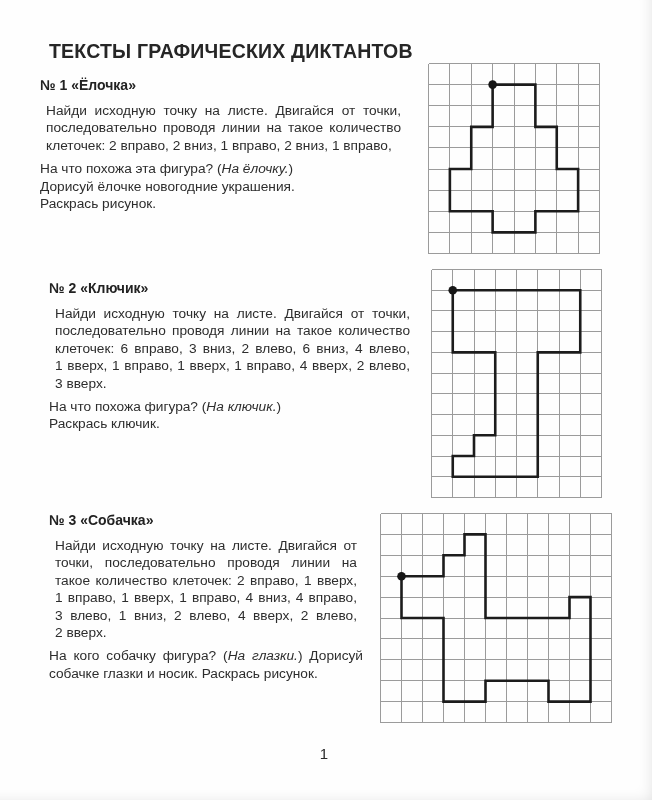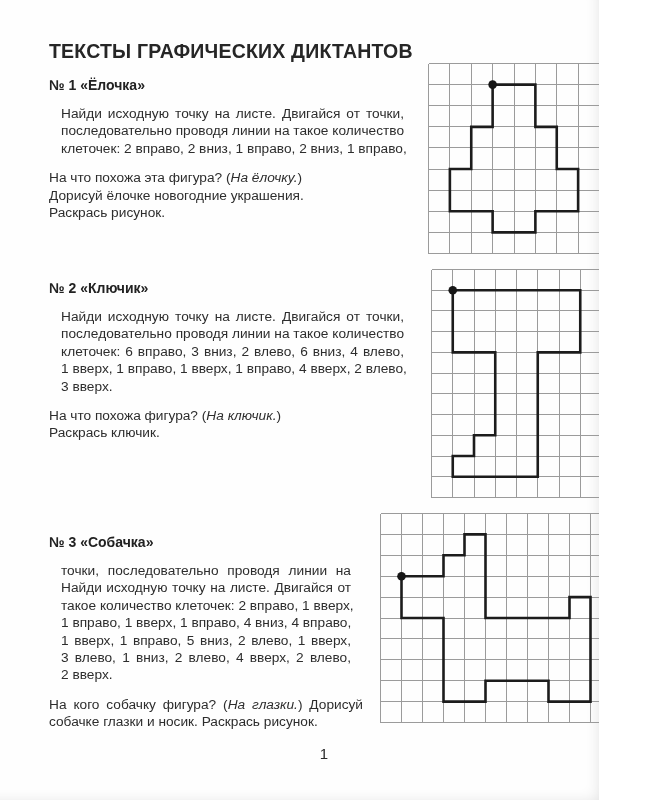--- a/index.html
+++ b/index.html
@@ -1,38 +1,38 @@
 <!DOCTYPE html>
 <html><head>
 <meta charset="utf-8">
 <style>
   html,body{margin:0;padding:0;background:#ffffff;}
   .page{
     position:relative;
-    width:599px;height:800px;
+    width:652px;height:800px;
     background:#fefefe;
     font-family:"Liberation Sans","DejaVu Sans",sans-serif;
     color:#2d2d2d;
     overflow:hidden;
     box-shadow:inset -9px -7px 16px -11px rgba(0,0,0,.14);
   }
   .title{
     position:absolute;left:49px;top:41px;margin:0;
     font-size:19.5px;line-height:21px;font-weight:bold;color:#262626;
     letter-spacing:.2px;white-space:nowrap;
   }
   .sec{position:absolute;}
-  .sec1{left:49px;top:77px;width:367px;}
+  .sec1{left:40px;top:77px;width:367px;}
   .sec2{left:49px;top:280px;width:367px;}
-  .sec3{left:49px;top:534px;width:314px;}
+  .sec3{left:49px;top:512px;width:314px;}
   .sec h2{
     margin:0 0 9px 0;font-size:14px;line-height:16px;
     font-weight:bold;color:#222;white-space:nowrap;
   }
-  .para{margin:12px;}
+  .para{margin:6px;}
   .jline{
     font-size:13.7px;line-height:17.4px;
     text-align:justify;text-align-last:justify;
     white-space:nowrap;
   }
   .jline:last-child{text-align-last:left;}
   .qline,.xline{
     margin:0;font-size:13.7px;line-height:17.4px;text-align:justify;
   }
   .qline i{font-style:italic;}
@@ -77,25 +77,24 @@
         <div class="jline">1 вверх, 1 вправо, 1 вверх, 1 вправо, 4 вверх, 2 влево,</div>
         <div class="jline">3 вверх.</div>
       </div>
     <p class="qline"><span>На что похожа фигура? (</span><i>На ключик.</i><span>)</span></p>
     <p class="xline">Раскрась ключик.</p>
   </section>
 
   <section class="sec sec3">
     <h2>№ 3 «Собачка»</h2>
     <div class="para">
+        <div class="jline">Найди исходную точку на листе. Двигайся от</div>
         <div class="jline">точки, последовательно проводя линии на</div>
-        <div class="jline">Найди исходную точку на листе. Двигайся от</div>
         <div class="jline">такое количество клеточек: 2 вправо, 1 вверх,</div>
         <div class="jline">1 вправо, 1 вверх, 1 вправо, 4 вниз, 4 вправо,</div>
-        <div class="jline">1 вверх, 1 вправо, 5 вниз, 2 влево, 1 вверх,</div>
         <div class="jline">3 влево, 1 вниз, 2 влево, 4 вверх, 2 влево,</div>
         <div class="jline">2 вверх.</div>
       </div>
     <p class="qline"><span>На кого собачку фигура? (</span><i>На глазки.</i><span>) Дорисуй собачке глазки и носик.  Раскрась рисунок.</span></p>
   </section>
 
   <div class="grid grid1">
       <svg width="172" height="191">
         <line x1="0.5" x2="0.5" y1="0.5" y2="190.5" class="gridline"></line>
         <line x1="21.875" x2="21.875" y1="0.5" y2="190.5" class="gridline"></line>

